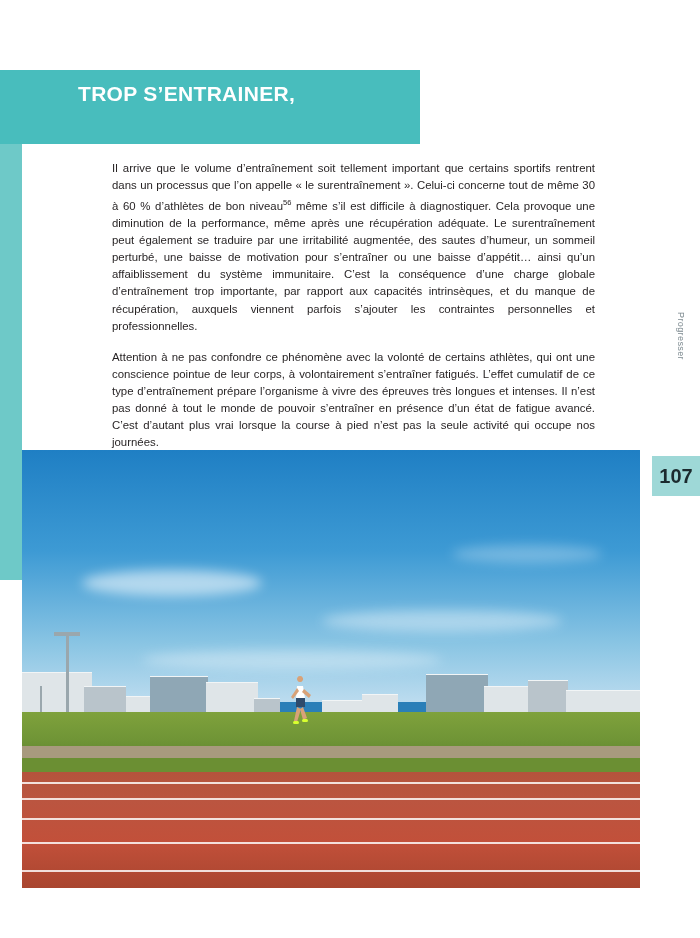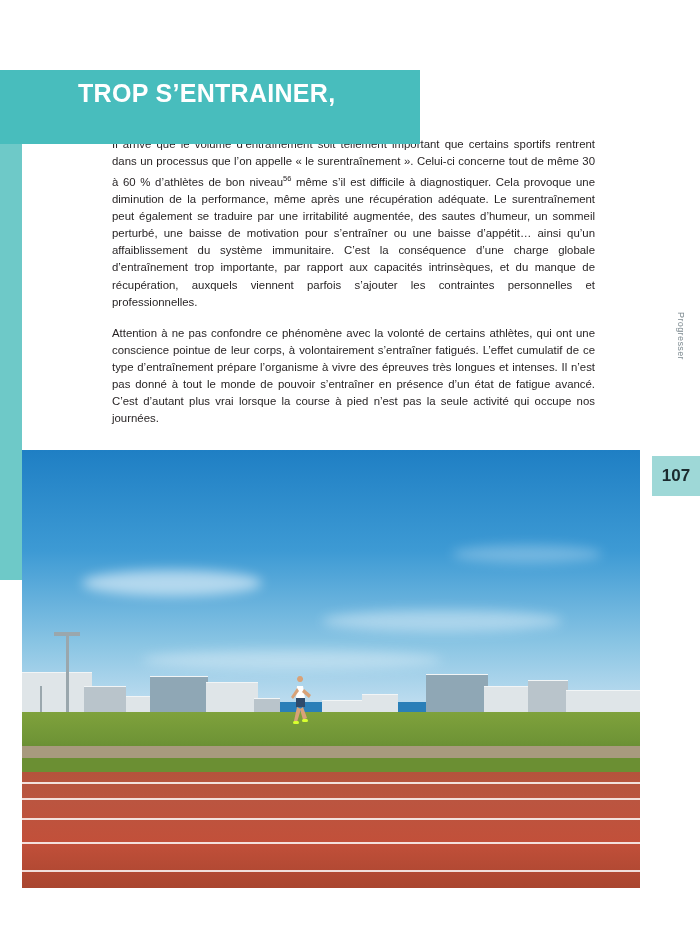--- a/index.html
+++ b/index.html
@@ -27,21 +27,21 @@
     background: #6ec9c8;
   }
 
   .title {
     position: absolute;
     left: 78px;
     top: 78px;
     width: 430px;
     color: #ffffff;
     font-weight: bold;
-    font-size: 25px;
+    font-size: 21px;
     line-height: 31px;
     letter-spacing: 0.3px;
     z-index: 5;
   }
   .title .line {
     display: block;
     white-space: nowrap;
   }
 
   
@@ -52,21 +52,21 @@
     width: 420px;
     height: 74px;
     background: #48bdbd;
     z-index: 1;
   }
 
   
   .body {
     position: absolute;
     left: 112px;
-    top: 136px;
+    top: 160px;
     width: 483px;
     color: #231f20;
     font-size: 11.4px;
     line-height: 17.1px;
     text-align: justify;
   }
   .body p { margin-bottom: 14px; }
   .body p:last-child { margin-bottom: 0; }
   sup { font-size: 7.5px; vertical-align: super; }
 
@@ -154,21 +154,21 @@
     width: 48px;
     height: 40px;
     background: #9ed8d7;
     display: flex;
     align-items: center;
     justify-content: center;
   }
   .page-num {
     color: #1b2a2e;
     font-weight: bold;
-    font-size: 17px;
+    font-size: 20px;
   }
 </style>
 </head>
 <body>
 
 <div class="page">
 
   <div class="left-band"></div>
 
   <div class="title-plate"></div>

